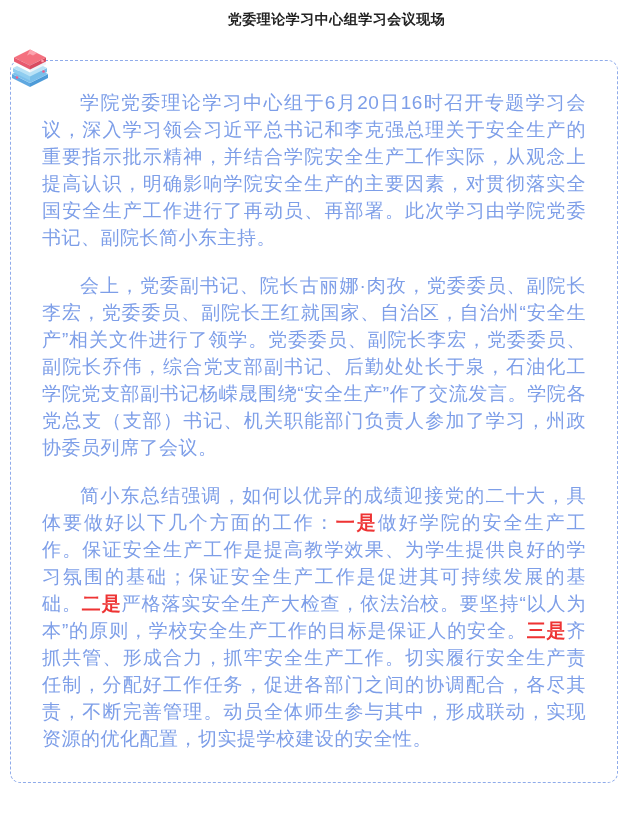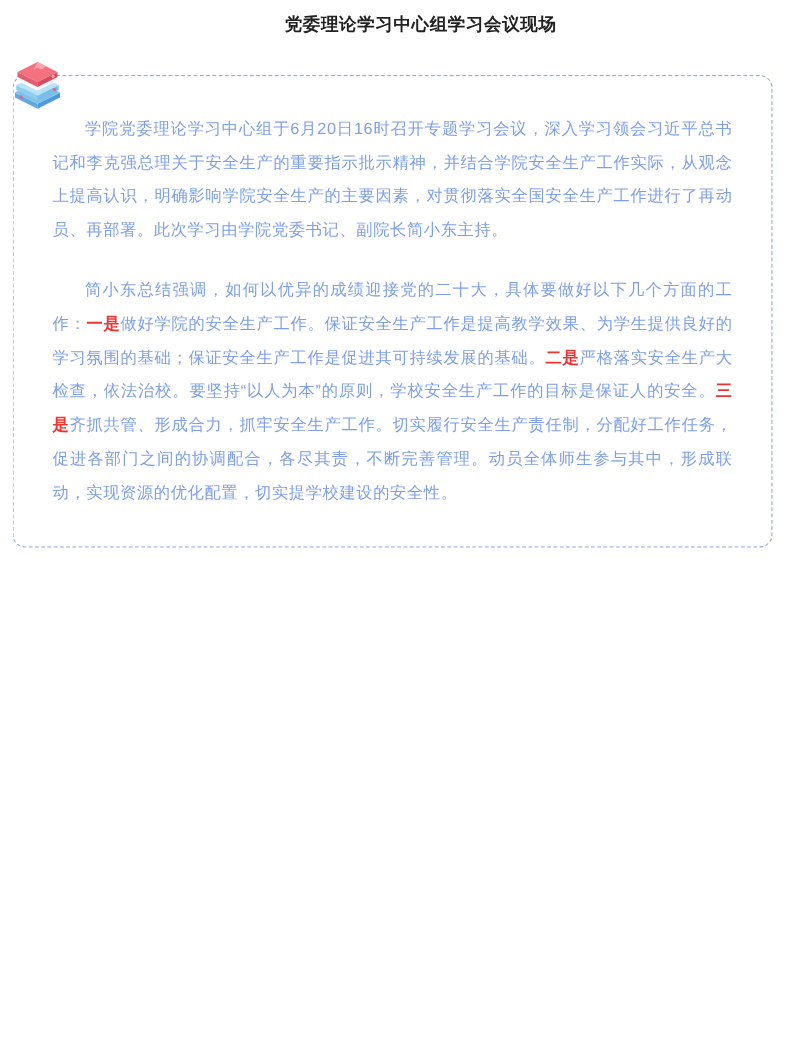--- a/index.html
+++ b/index.html
@@ -33,21 +33,21 @@
   .books-icon{
     position:absolute;
     top:-16px;
     left:-3px;
     width:44px;
     height:46px;
   }
 
   .article-body p{
     color:var(--blue);
-    font-size:13px;
+    font-size:19px;
     line-height:27px;
     letter-spacing:0.5px;
     text-indent:2em;
     text-align:justify;
     margin-bottom:21px;
   }
   .article-body p:last-child{margin-bottom:0;}
   .article-body .red{
     color:var(--red);
     font-weight:bold;
@@ -76,15 +76,16 @@
 
     <polygon points="6,16.5 6,12.5 22,20.5 22,24.5" fill="#e85a6e"></polygon>
     <polygon points="38,16.5 38,12.5 22,20.5 22,24.5" fill="#d94b60"></polygon>
     <polygon points="6,12.5 22,4.5 38,12.5 22,20.5" fill="#f4717f"></polygon>
     <polygon points="22,4.5 29,8 25,10.5 22,9 19,10.5 22,4.5" fill="#fca4ae"></polygon>
     <circle cx="34.5" cy="16" r="1.3" fill="#fca4ae"></circle>
   </svg>
 
   <div class="article-body">
       <p><span>学院党委理论学习中心组于6月20日16时召开专题学习会议，深入学习领会习近平总书记和李克强总理关于安全生产的重要指示批示精神，并结合学院安全生产工作实际，从观念上提高认识，明确影响学院安全生产的主要因素，对贯彻落实全国安全生产工作进行了再动员、再部署。此次学习由学院党委书记、副院长简小东主持。</span></p>
+      <p><span>会上，党委副书记、院长古丽娜·肉孜，党委委员、副院长李宏，党委委员、副院长王红就国家、自治区，自治州“安全生产”相关文件进行了领学。党委委员、副院长李宏，党委委员、副院长乔伟，综合党支部副书记、后勤处处长于泉，石油化工学院党支部副书记杨嵘晟围绕“安全生产”作了交流发言。学院各党总支（支部）书记、机关职能部门负责人参加了学习，州政协委员列席了会议。</span></p>
       <p><span>简小东总结强调，如何以优异的成绩迎接党的二十大，具体要做好以下几个方面的工作：</span><span class="red">一是</span><span>做好学院的安全生产工作。保证安全生产工作是提高教学效果、为学生提供良好的学习氛围的基础；保证安全生产工作是促进其可持续发展的基础。</span><span class="red">二是</span><span>严格落实安全生产大检查，依法治校。要坚持“以人为本”的原则，学校安全生产工作的目标是保证人的安全。</span><span class="red">三是</span><span>齐抓共管、形成合力，抓牢安全生产工作。切实履行安全生产责任制，分配好工作任务，促进各部门之间的协调配合，各尽其责，不断完善管理。动员全体师生参与其中，形成联动，实现资源的优化配置，切实提学校建设的安全性。</span></p>
     </div>
 </div>
 
 </body></html>

